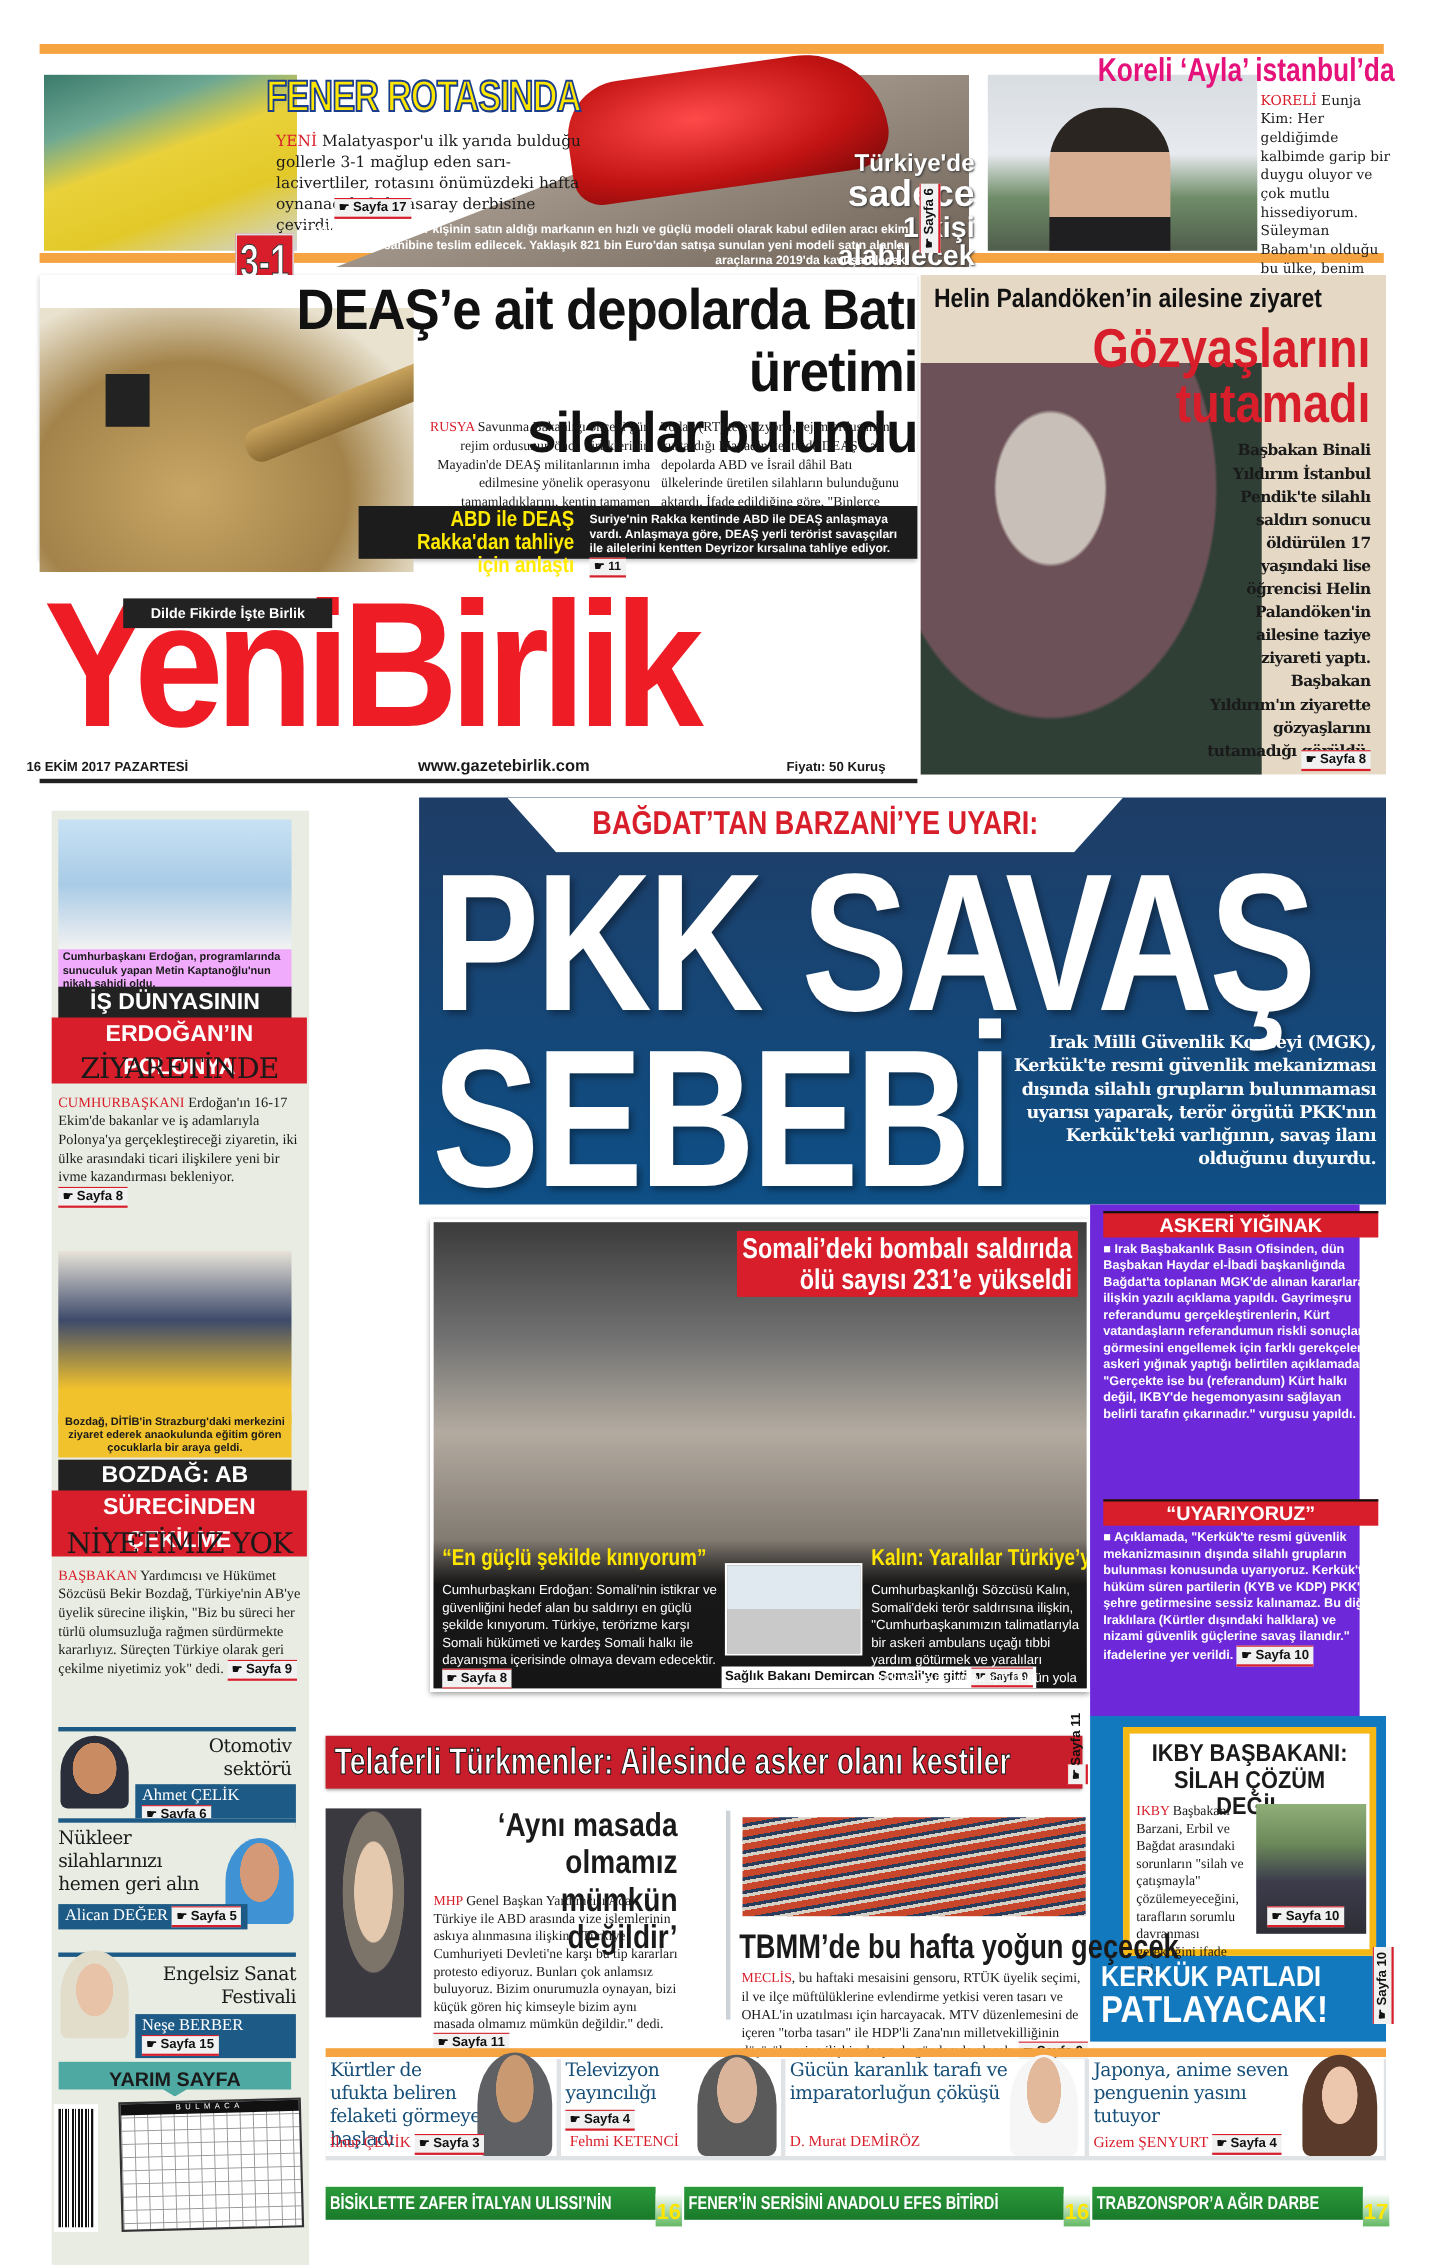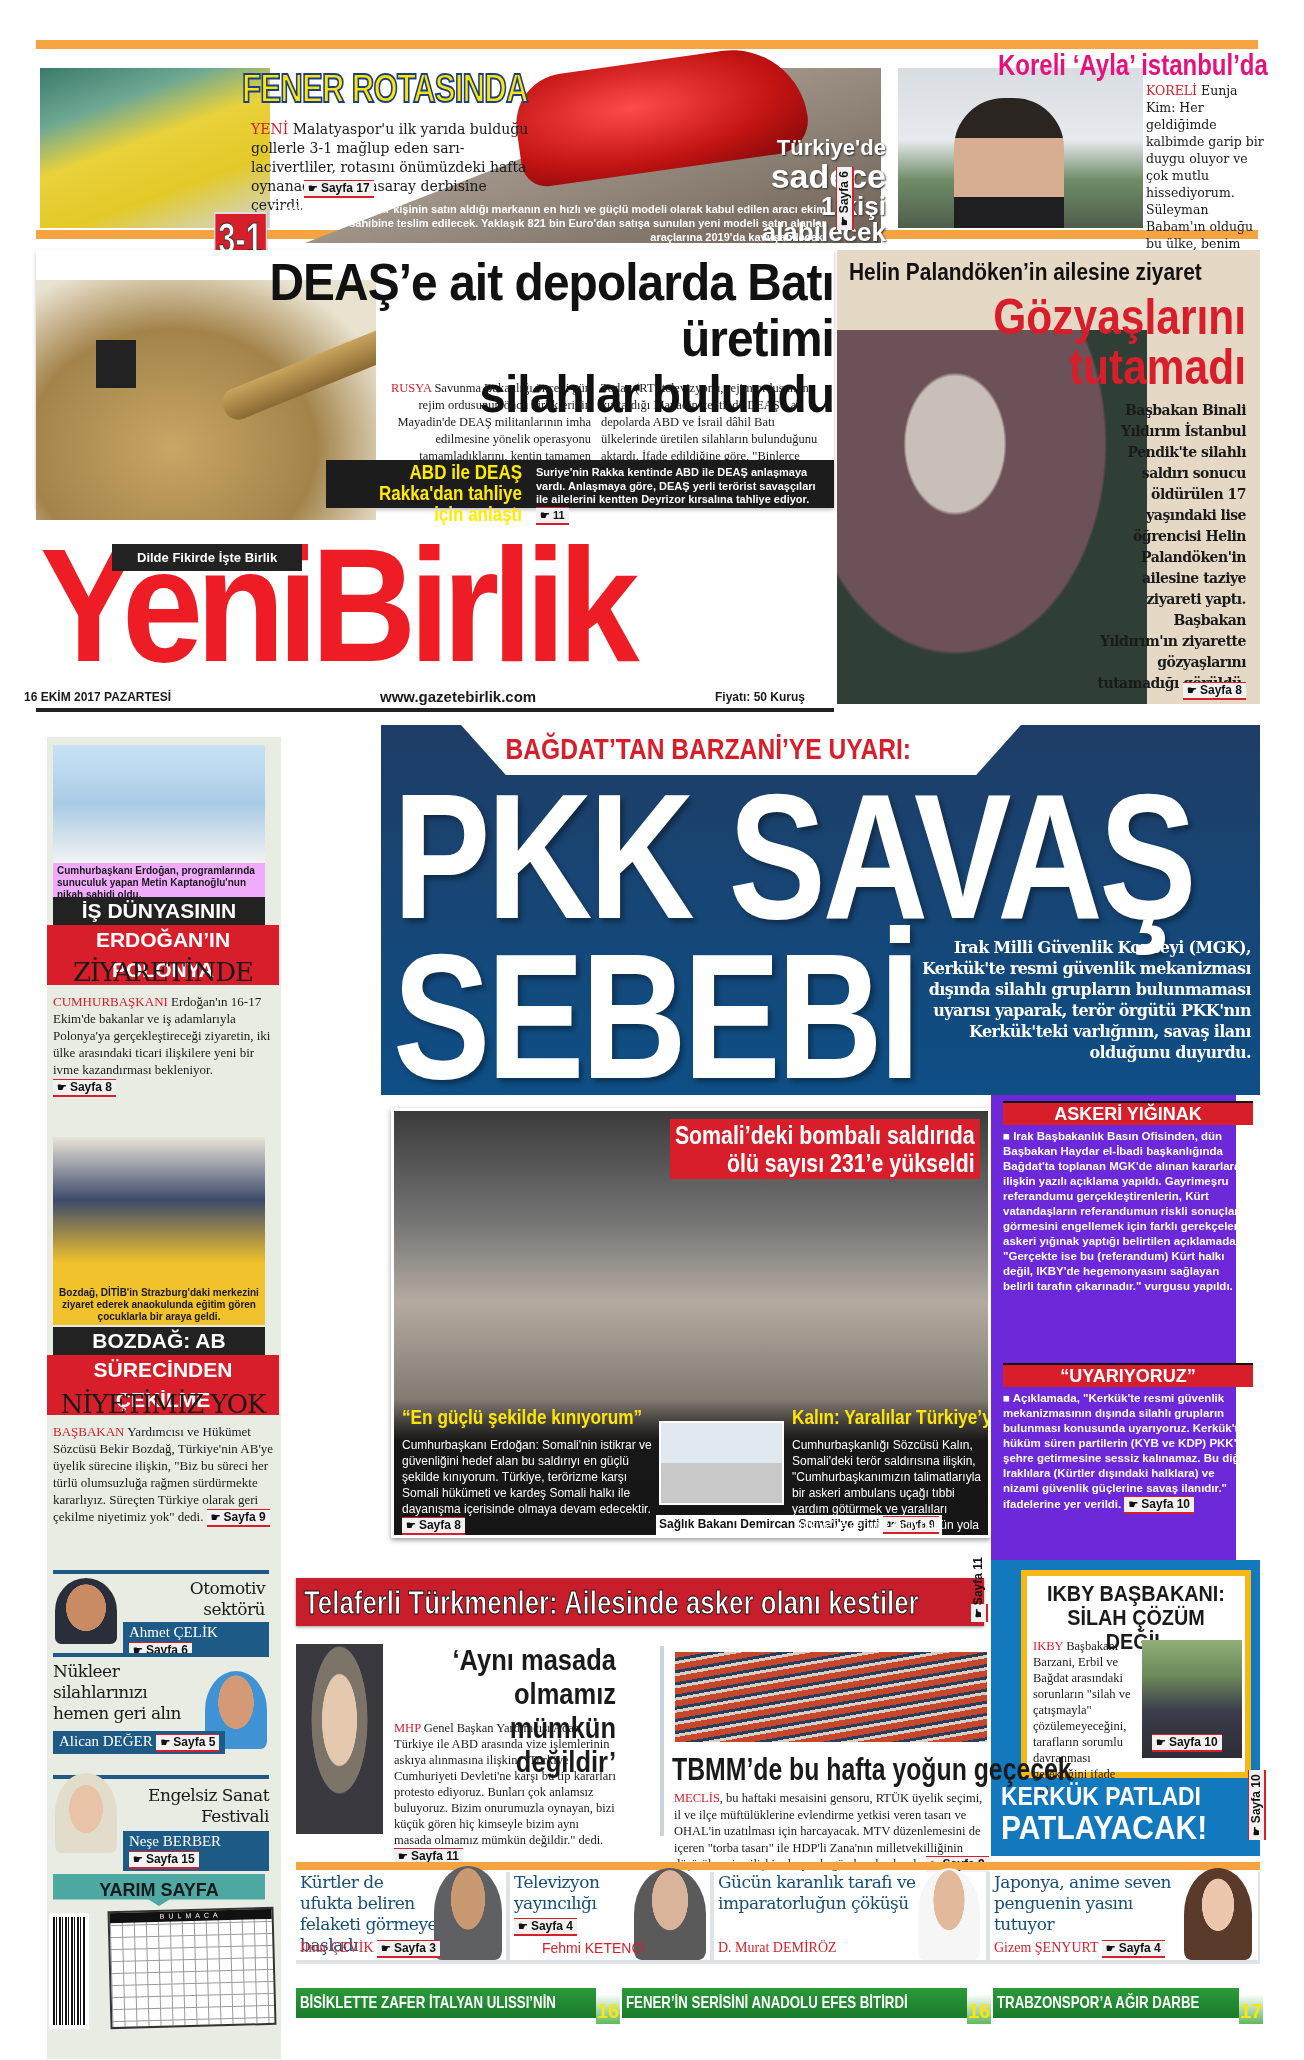--- a/index.html
+++ b/index.html
@@ -71,21 +71,21 @@
   .colbox .title{position:absolute;font-family:"DejaVu Serif",serif;font-size:17px;line-height:21px;letter-spacing:-.5px}
   .face{position:absolute;border-radius:50% 50% 10% 10%}
   #bulmaca-head{left:6px;top:1137px;width:212px;height:32px;background:#4fa9a3;color:#1a1a1a;font-weight:900;font-size:18px;text-align:center;line-height:32px;clip-path:polygon(0 0,100% 0,100% 80%,55% 80%,50% 100%,45% 80%,0 80%)}
   #bulmaca-head .b2{color:#fff}
   #barcode{left:2px;top:1176px;width:40px;height:116px;background:repeating-linear-gradient(90deg,#111 0 2px,#fff 2px 3px,#111 3px 4px,#fff 4px 6px);border:4px solid #fff}
   #crossword{left:62px;top:1172px;width:166px;height:118px;background:#fff;border:2px solid #333;transform:rotate(-1.5deg);background-image:linear-gradient(#999 1px,transparent 1px),linear-gradient(90deg,#999 1px,transparent 1px);background-size:12px 12px}
   #crossword .ct{position:absolute;left:0;top:0;width:100%;height:10px;background:#111;color:#fff;font-size:7px;text-align:center;letter-spacing:4px;line-height:10px}
 
   
   #main{left:381px;top:725px;width:879px;height:370px;background:linear-gradient(180deg,#1e3d66 0%,#0e4f86 100%)}
-  #main-kicker{left:80px;top:0;width:560px;height:50px;background:#fff;clip-path:polygon(0 0,100% 0,92% 100%,8% 100%);}
+  #main-kicker{left:80px;top:0;width:560px;height:50px;background:#fff;clip-path:polygon(0 0,100% 0,92% 100%,8% 100%);text-align:center}
   #main-kicker span{color:#d81e2a;font-size:30px;font-weight:900;line-height:48px;display:inline-block;transform:scaleX(.82)}
   #main-h1{left:12px;top:42px;color:#fff;font-size:178px;font-weight:900;line-height:180px;letter-spacing:-4px;transform:scaleX(.82);transform-origin:left top;text-shadow:4px 4px 6px rgba(0,0,0,.35);white-space:nowrap}
   #main-h2{left:12px;top:202px;color:#fff;font-size:178px;font-weight:900;line-height:180px;letter-spacing:-4px;transform:scaleX(.82);transform-origin:left top;text-shadow:4px 4px 6px rgba(0,0,0,.35);white-space:nowrap}
   #main-body{left:540px;top:212px;width:330px;color:#fff;font-family:"DejaVu Serif",serif;font-weight:bold;font-size:16px;line-height:21px;text-align:right;letter-spacing:-.6px}
 
   
   #somali{left:391px;top:1108px;width:600px;height:430px;background:linear-gradient(180deg,#3b3b3b 0%,#727272 25%,#b3aba0 45%,#7e776e 70%,#2a2a2a 100%);border:3px solid #fff;box-shadow:0 2px 5px rgba(0,0,0,.4)}
   #somali-title{right:8px;top:8px;background:#d81e2a;color:#fff;font-weight:bold;font-size:26px;line-height:28px;padding:2px 6px;text-align:right;transform:scaleX(.82);transform-origin:right top}
   #somali-bottom{left:0;bottom:0;width:100%;height:135px;background:linear-gradient(180deg,rgba(20,20,20,0) 0%,rgba(20,20,20,.95) 30%)}
   .som-h{position:absolute;color:#ffe600;font-weight:bold;font-size:21px;transform:scaleX(.82);transform-origin:left top;white-space:nowrap}
@@ -307,21 +307,21 @@
     <div class="ct" style="width:180px">Japonya, anime seven penguenin yasını tutuyor</div>
     <div class="face" style="right:6px;top:-4px;width:68px;height:92px;background:radial-gradient(ellipse at 50% 40%,#ecc6ad 0 33%,#5a3a2a 34%)"></div>
     <div class="cn" style="left:4px;top:68px"><span>Gizem ŞENYURT</span> <span class="sayfa"><span class="hand">☛</span><span>Sayfa 4</span></span></div>
   </div>
 </div>
 <div class="abs" style="left:290px;top:1880px;width:0"></div>
 <style>
   #col-row .cr:nth-child(2) .cn{display:none}
 </style>
 
-<div class="abs" style="left:542px;top:1940px;font-family:Liberation Sans, sans-serif;font-size:14px;color:#d81e2a">Fehmi KETENCİ</div>
+<div class="abs" style="left:518px;top:1940px;font-family:Liberation Serif, serif;font-size:14px;color:#d81e2a">Fehmi KETENCİ</div>
 
 <div class="abs" id="sports">
   <div class="sp" style="left:0;width:300px"><span>BİSİKLETTE ZAFER İTALYAN ULISSI’NİN</span></div>
   <div class="spn" style="left:300px">16</div>
   <div class="sp" style="left:326px;width:345px"><span>FENER’İN SERİSİNİ ANADOLU EFES BİTİRDİ</span></div>
   <div class="spn" style="left:671px">16</div>
   <div class="sp" style="left:697px;width:246px"><span>TRABZONSPOR’A AĞIR DARBE</span></div>
   <div class="spn" style="left:943px">17</div>
 </div>
 

